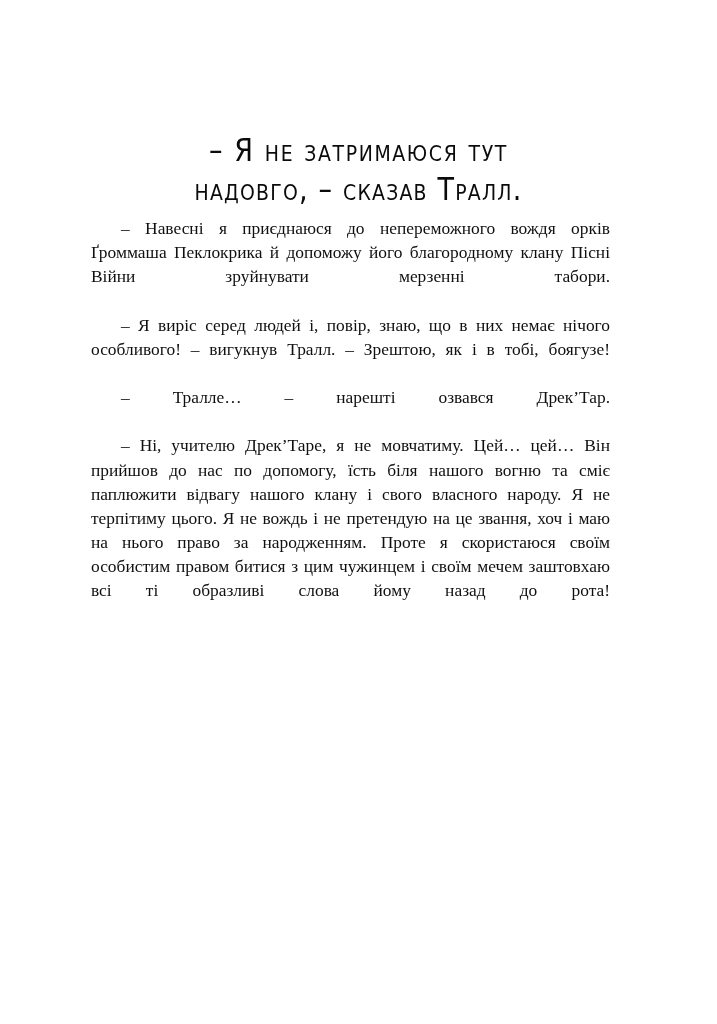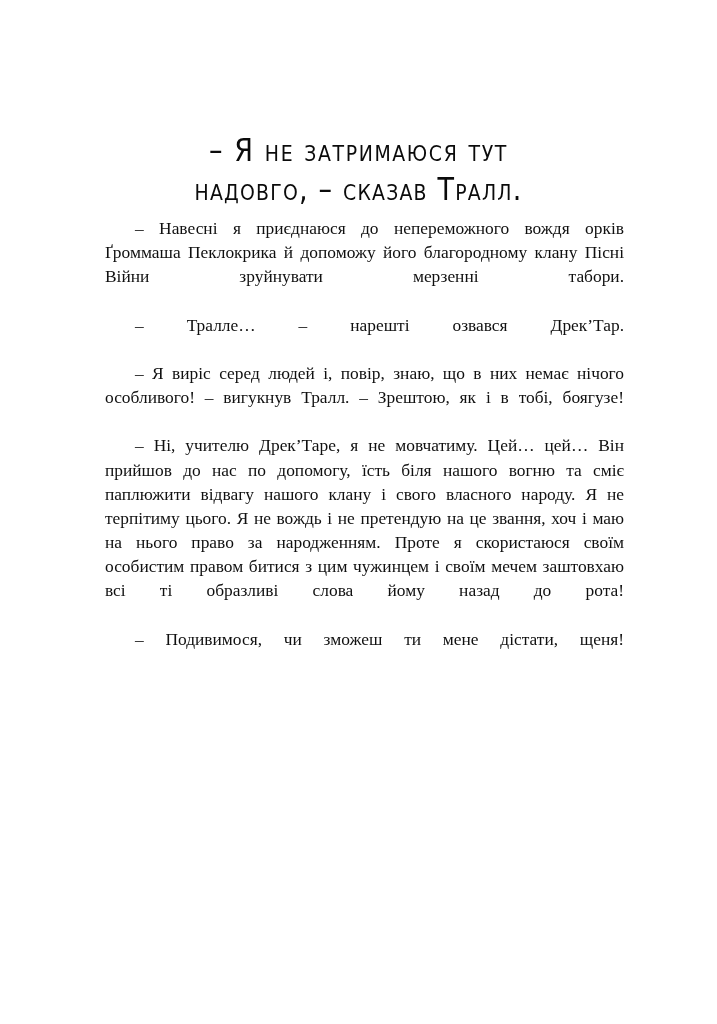--- a/index.html
+++ b/index.html
@@ -48,21 +48,21 @@
   .chapter-heading .hline {
     display: block;
     white-space: nowrap;
   }
   .chapter-heading .hline.l1 { letter-spacing: 1.6px; }
   .chapter-heading .hline.l2 { letter-spacing: 1.2px; }
 
   
   .body-text {
     position: absolute;
-    left: 105px;
+    left: 91px;
     top: 216px;
     width: 519px;
   }
 
   .body-text p {
     margin: 0;
     padding: 0;
     font-family: "Liberation Serif", "DejaVu Serif", serif;
     font-size: 17.4px;
     line-height: 24.15px;
@@ -86,19 +86,18 @@
 
 <div class="page">
 
   <h1 class="chapter-heading">
     <span class="hline l1">– Я не затримаюся тут</span>
     <span class="hline l2">надовго, – сказав Тралл.</span>
   </h1>
 
   <div class="body-text">
     <p>– Навесні я приєднаюся до непереможного вождя орків Ґроммаша Пеклокрика й допоможу його благородному клану Пісні Війни зруйнувати мерзенні табори.</p>
+    <p>– Я виріс серед людей і, повір, знаю, що в них немає нічого особливого! – вигукнув Тралл. – Зрештою, як і в тобі, боягузе!</p>
     <p>– Тралле… – нарешті озвався Дрек’Тар.</p>
-    <p>– Я виріс серед людей і, повір, знаю, що в них немає нічого особливого! – вигукнув Тралл. – Зрештою, як і в тобі, боягузе!</p>
     <p>– Ні, учителю Дрек’Таре, я не мовчатиму. Цей… цей… Він прийшов до нас по допомогу, їсть біля нашого вогню та сміє паплюжити відвагу нашого клану і свого власного народу. Я не терпітиму цього. Я не вождь і не претендую на це звання, хоч і маю на нього право за народженням. Проте я скористаюся своїм особистим правом битися з цим чужинцем і своїм мечем заштовхаю всі ті образливі слова йому назад до рота!</p>
-    <p>– Подивимося, чи зможеш ти мене дістати, щеня!</p>
   </div>
 
 </div>
 
 </body></html>

